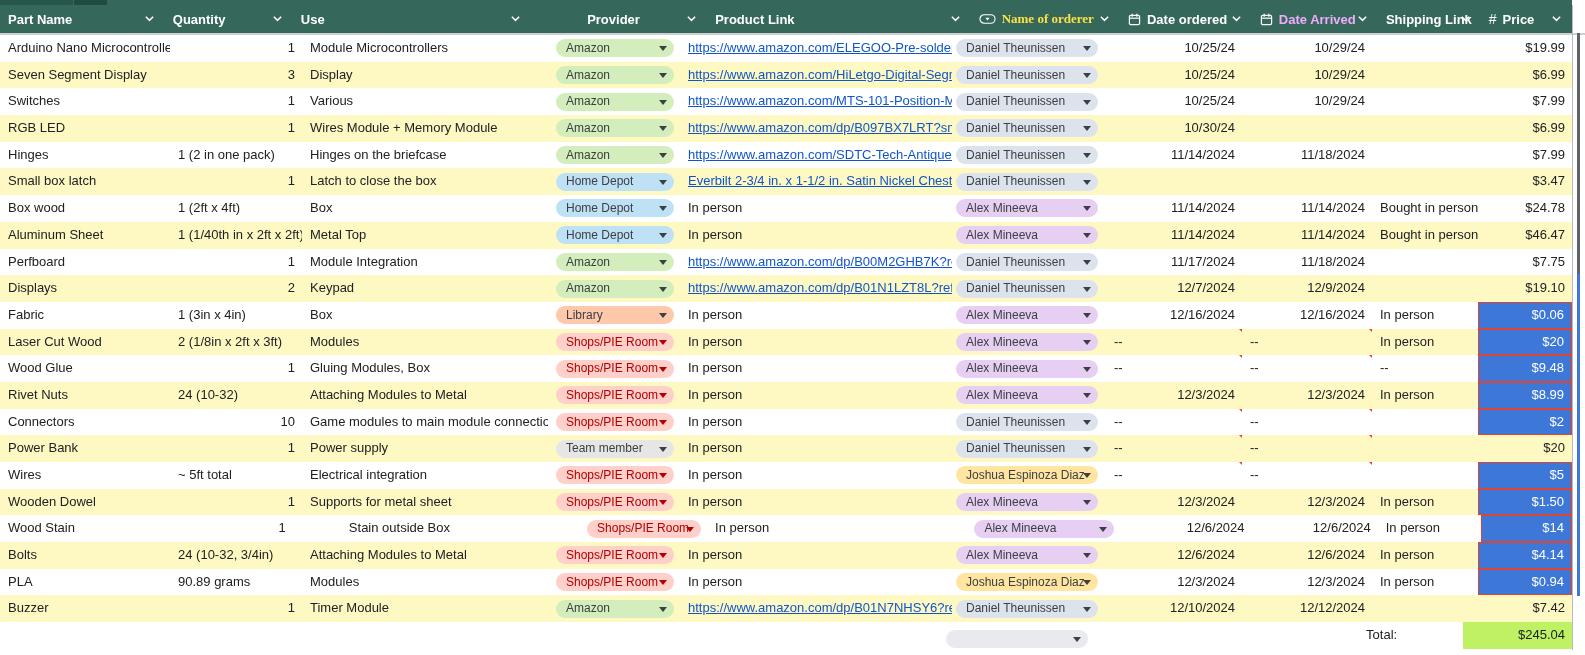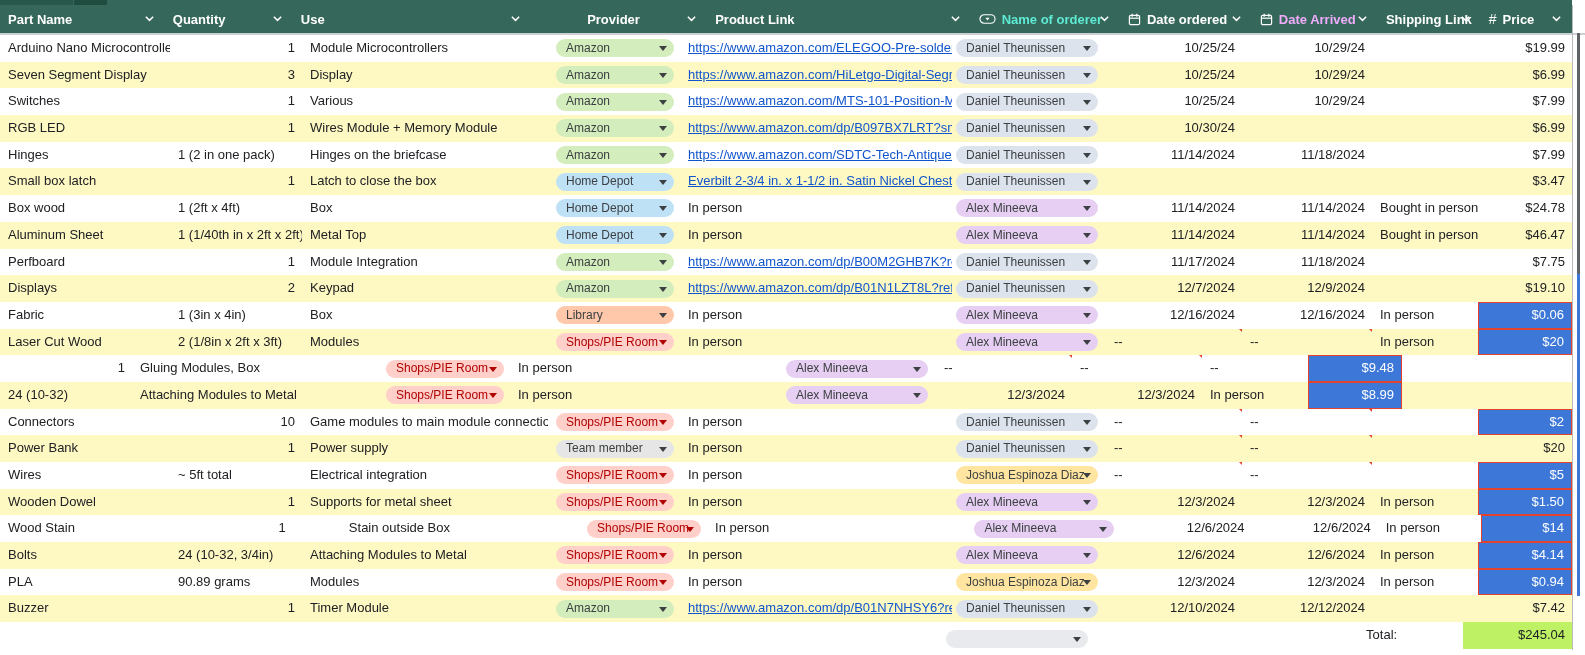--- a/index.html
+++ b/index.html
@@ -79,21 +79,21 @@
         </span>
       </div>
       <div class="hcell" style="width: 272px; color: rgb(255, 255, 255);">
         <span>Product Link</span>
         <span class="chev">
           <svg width="11" height="8" viewBox="0 0 12 8">
             <path d="M2 1.5 L6 5.5 L10 1.5" fill="none" stroke="#ffffff" stroke-width="1.6"></path>
           </svg>
         </span>
       </div>
-      <div class="hcell" style="width: 154px; color: #5eead4;">
+      <div class="hcell" style="width: 154px; color: #fde047; font-family: Liberation Serif, serif;">
         <span class="hicon">
           <svg width="17" height="12" viewBox="0 0 18 12">
             <rect x="1" y="1.5" width="16" height="9" rx="4.5" fill="none" stroke="#ffffff" stroke-width="1.2"></rect>
             <path d="M6.8 4.8 L11.2 4.8 L9 7.6 Z" fill="#ffffff"></path>
           </svg>
         </span>
         <span>Name of orderer</span>
         <span class="chev">
           <svg width="11" height="8" viewBox="0 0 12 8">
             <path d="M2 1.5 L6 5.5 L10 1.5" fill="none" stroke="#ffffff" stroke-width="1.6"></path>
@@ -362,37 +362,39 @@
         <div class="cell" style="width: 154px; padding-left: 4px;"><span class="chip" style="background: rgb(230, 207, 242); color: rgb(60, 64, 67); width: 142px;">
             <span>Alex Mineeva</span>
             <span class="arr"></span>
           </span></div>
         <div class="cell" style="width: 136px;">--<span class="note" style="border-top-color: rgb(226, 67, 46);"></span></div>
         <div class="cell" style="width: 130px;">--<span class="note" style="border-top-color: rgb(226, 67, 46);"></span></div>
         <div class="cell" style="width: 106px;">In person</div>
         <div class="cell r pricecell" style="width: 94px; background: rgb(61, 120, 216); color: rgb(255, 255, 255); border: 1.5px solid rgb(226, 67, 46); line-height: 23.7px;">$20</div>
       </div>
       <div class="row">
+        <div class="cell" style="width: 170px;">Wood Glue</div>
         <div class="cell r" style="width: 132px;">1</div>
         <div class="cell" style="width: 246px;">Gluing Modules, Box</div>
         <div class="cell" style="width: 132px;"><span class="chip" style="background: rgb(255, 207, 201); color: rgb(177, 2, 2); width: 118px;">
             <span>Shops/PIE Room</span>
             <span class="arr"></span>
           </span></div>
         <div class="cell" style="width: 272px;">In person</div>
         <div class="cell" style="width: 154px; padding-left: 4px;"><span class="chip" style="background: rgb(230, 207, 242); color: rgb(60, 64, 67); width: 142px;">
             <span>Alex Mineeva</span>
             <span class="arr"></span>
           </span></div>
         <div class="cell" style="width: 136px;">--<span class="note" style="border-top-color: rgb(226, 67, 46);"></span></div>
         <div class="cell" style="width: 130px;">--<span class="note" style="border-top-color: rgb(226, 67, 46);"></span></div>
         <div class="cell" style="width: 106px;">--</div>
         <div class="cell r pricecell" style="width: 94px; background: rgb(61, 120, 216); color: rgb(255, 255, 255); border: 1.5px solid rgb(226, 67, 46); line-height: 23.7px;">$9.48</div>
       </div>
       <div class="row band">
+        <div class="cell" style="width: 170px;">Rivet Nuts</div>
         <div class="cell" style="width: 132px;">24 (10-32)</div>
         <div class="cell" style="width: 246px;">Attaching Modules to Metal</div>
         <div class="cell" style="width: 132px;"><span class="chip" style="background: rgb(255, 207, 201); color: rgb(177, 2, 2); width: 118px;">
             <span>Shops/PIE Room</span>
             <span class="arr"></span>
           </span></div>
         <div class="cell" style="width: 272px;">In person</div>
         <div class="cell" style="width: 154px; padding-left: 4px;"><span class="chip" style="background: rgb(230, 207, 242); color: rgb(60, 64, 67); width: 142px;">
             <span>Alex Mineeva</span>
             <span class="arr"></span>

